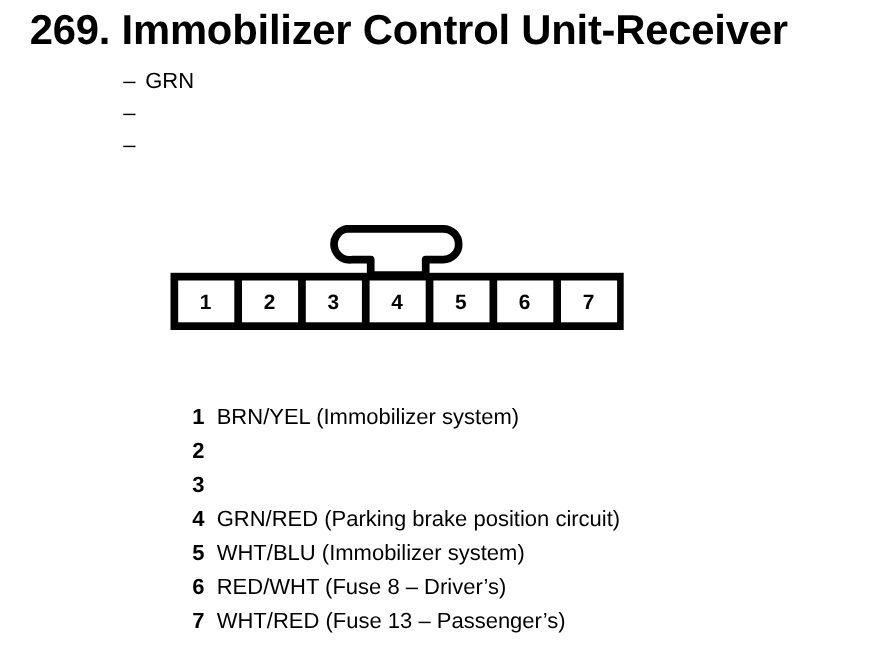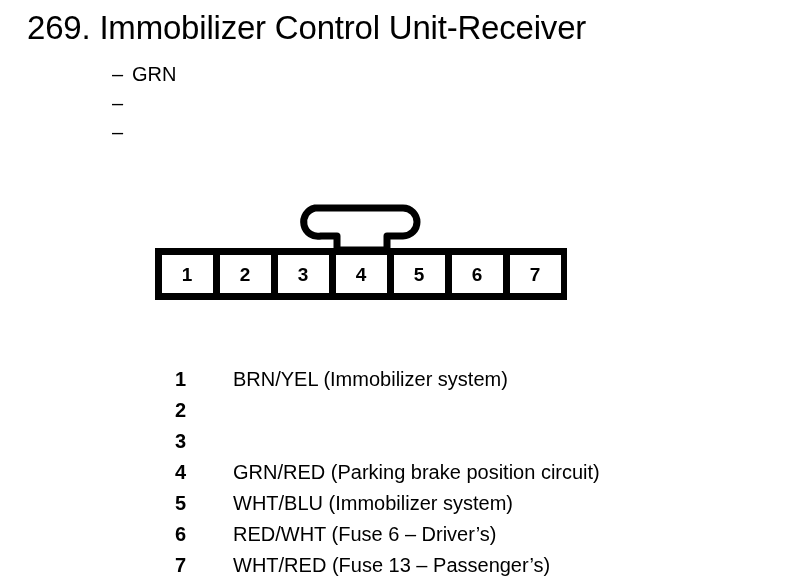--- a/index.html
+++ b/index.html
@@ -15,22 +15,22 @@
     font-family: "Liberation Sans", sans-serif;
     color: #000000;
     -webkit-font-smoothing: none;
   }
 
   
   #page-title {
     position: absolute;
     left: 27px;
     top: 9px;
-    font-size: 33px;
-    font-weight: normal;
+    font-size: 38px;
+    font-weight: bold;
     letter-spacing: -0.2px;
     white-space: nowrap;
     line-height: 38px;
   }
 
   
   #description-list {
     position: absolute;
     left: 112px;
     top: 60px;
@@ -86,21 +86,20 @@
   }
   .legend-pin {
     width: 26px;
     flex: 0 0 26px;
     text-align: right;
     font-weight: bold;
     margin-right: 11px;
   }
   .legend-desc {
     flex: 0 1 auto;
-    margin-left: 36px;
   }
 </style>
 </head>
 <body>
 
 <div id="page-title">269. Immobilizer Control Unit-Receiver</div>
 
 <div id="description-list">
 
   <div class="desc-line">
@@ -177,21 +176,21 @@
     <span class="legend-desc">GRN/RED (Parking brake position circuit)</span>
   </div>
 
   <div class="legend-row">
     <span class="legend-pin">5</span>
     <span class="legend-desc">WHT/BLU (Immobilizer system)</span>
   </div>
 
   <div class="legend-row">
     <span class="legend-pin">6</span>
-    <span class="legend-desc">RED/WHT (Fuse 6 – Driver’s)</span>
+    <span class="legend-desc">RED/WHT (Fuse 8 – Driver’s)</span>
   </div>
 
   <div class="legend-row">
     <span class="legend-pin">7</span>
     <span class="legend-desc">WHT/RED (Fuse 13 – Passenger’s)</span>
   </div>
 
 </div>
 
 </body></html>

